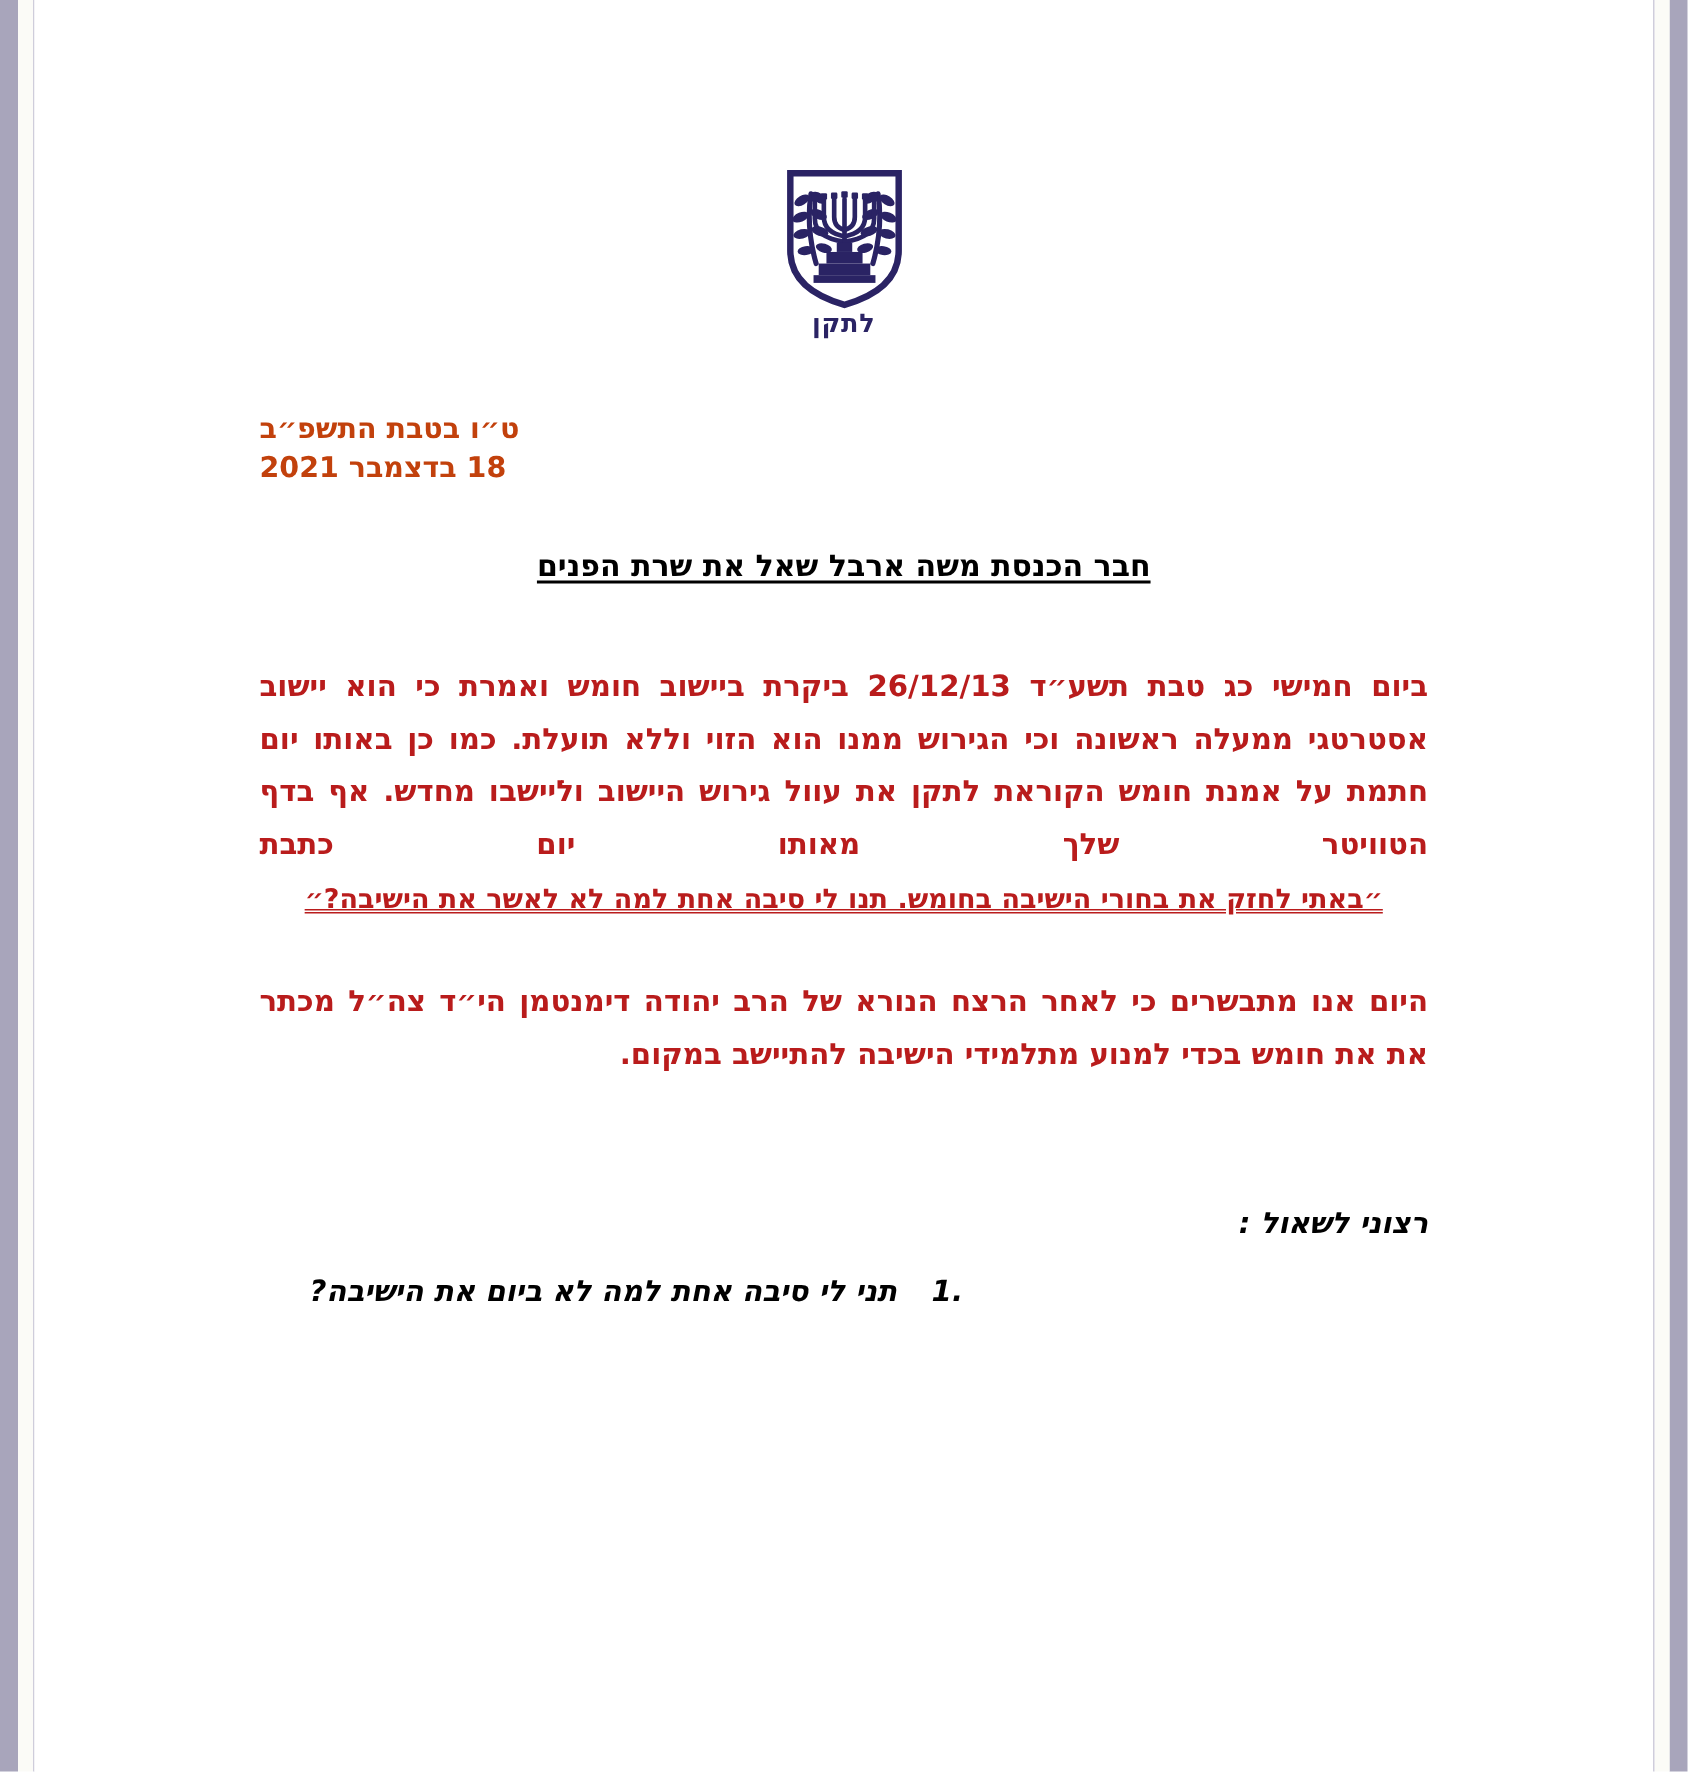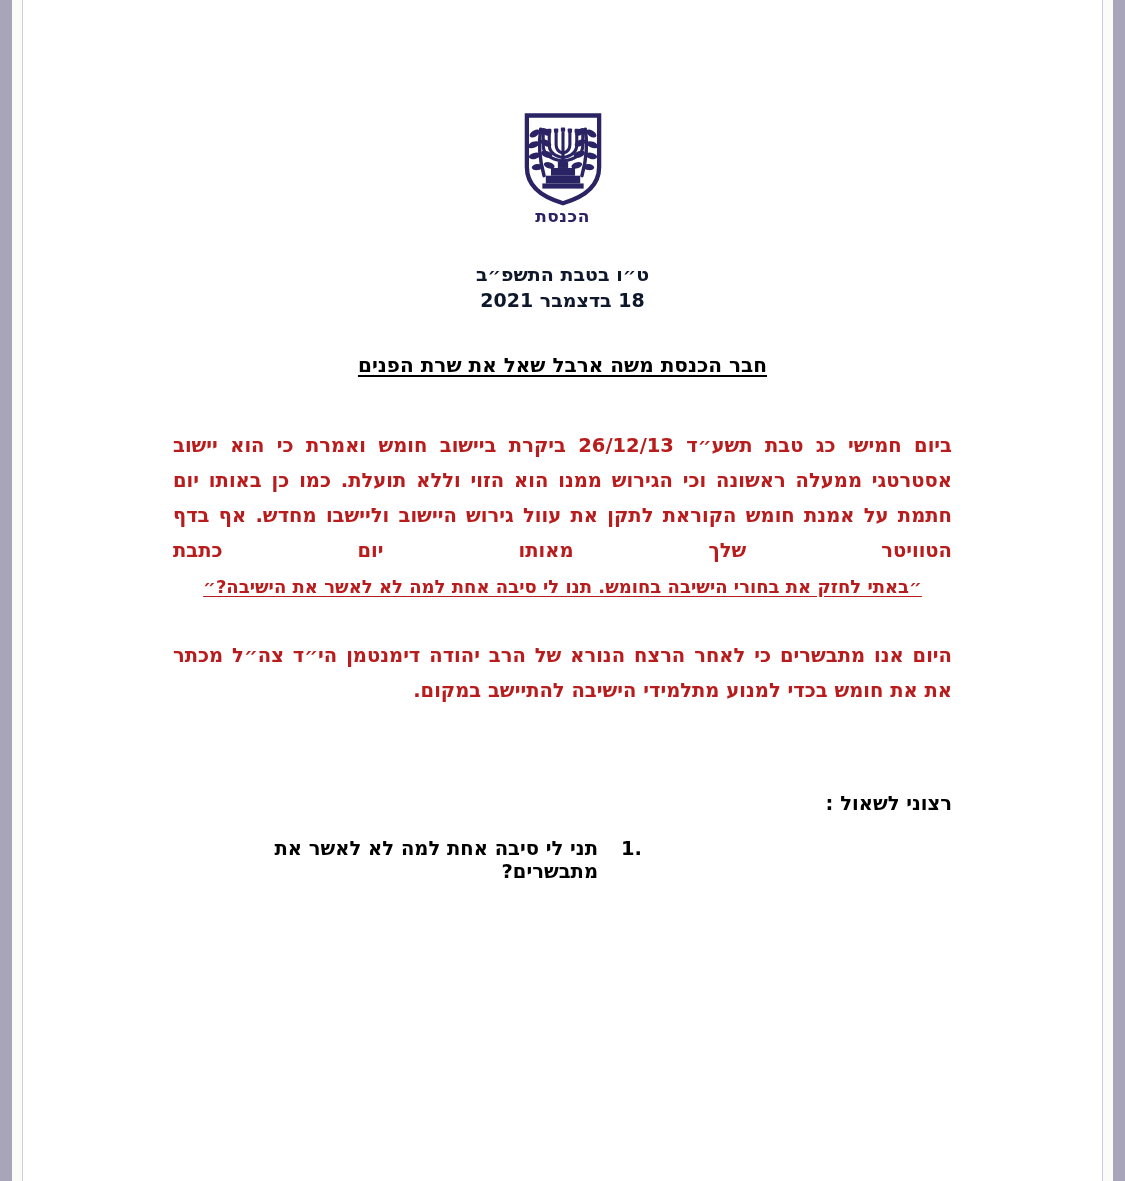--- a/index.html
+++ b/index.html
@@ -87,26 +87,26 @@
     margin-top: 1px;
     font-size: 17px;
     font-weight: 700;
     color: #2a2364;
     letter-spacing: 0.5px;
     line-height: 1;
   }
 
   
   .date-block {
-    margin-top: 36px;
-    text-align: center;
+    margin-top: 48px;
+    text-align: left;
     direction: rtl;
     font-size: 19px;
     font-weight: 700;
-    color: #0f172a;
+    color: #c2410c;
     line-height: 1.38;
   }
   .date-block div { unicode-bidi: plaintext; }
 
   
   .doc-title {
     margin-top: 30px;
     text-align: center;
     font-size: 27px;
     font-weight: 700;
@@ -143,30 +143,31 @@
     line-height: 1.78;
     margin: 0 0 34px 0;
     unicode-bidi: plaintext;
   }
   .para.last-right { text-align-last: right; }
   .quote-line {
     display: block;
     text-align: center;
     text-align-last: center;
     margin-top: 2px;
+    text-decoration: underline;
   }
   .quote-line span {
     font-weight: 700;
     text-decoration: underline;
     text-underline-offset: 3px;
     font-size: 18px;
   }
 
   
-  .ask-block { margin-top: 84px; }
+  .ask-block { margin-top: 84px; font-style: italic; }
   .ask-label {
     text-align: right;
     font-size: 19.5px;
     font-weight: 700;
     color: #000;
   }
   .ask-list {
     margin: 22px 0 0 0;
     padding: 0;
     list-style: none;
@@ -252,21 +253,21 @@
             <rect x="70.5" y="23" width="5" height="5" rx="1"></rect>
           </g>
 
           <g fill="#2a2364">
             <rect x="44" y="60" width="12" height="7"></rect>
             <rect x="36" y="67" width="28" height="9"></rect>
             <rect x="30" y="76" width="40" height="9"></rect>
             <rect x="26" y="85" width="48" height="6"></rect>
           </g>
         </svg>
-        <div class="emblem-caption">הכנסת</div>
+        <div class="emblem-caption">לתקן</div>
       </div>
 
       <div class="date-block">
         <div>ט״ו בטבת התשפ״ב</div>
         <div>18 בדצמבר 2021</div>
       </div>
 
 
 
       <div class="addressee">
@@ -278,20 +279,20 @@
         <p class="para"><span>ביום חמישי כג טבת תשע״ד 26/12/13 ביקרת ביישוב חומש ואמרת כי הוא יישוב אסטרטגי ממעלה ראשונה וכי הגירוש ממנו הוא הזוי וללא תועלת. כמו כן באותו יום חתמת על אמנת חומש הקוראת לתקן את עוול גירוש היישוב ולייׁשבו מחדש. אף בדף הטוויטר שלך מאותו יום כתבת</span><span class="quote-line"><span>״באתי לחזק את בחורי הישיבה בחומש. תנו לי סיבה אחת למה לא לאשר את הישיבה?״</span></span></p>
 
         <p class="para last-right">היום אנו מתבשרים כי לאחר הרצח הנורא של הרב יהודה דימנטמן הי״ד צה״ל מכתר את את חומש בכדי למנוע מתלמידי הישיבה להתיישב במקום.</p>
       </div>
 
       <div class="ask-block">
         <div class="ask-label">רצוני לשאול :</div>
         <ol class="ask-list">
           <li class="ask-item">
             <span class="ask-num">1.</span>
-            <span class="ask-text">תני לי סיבה אחת למה לא לאשר את מתבשרים?</span>
+            <span class="ask-text">תני לי סיבה אחת למה לא ביום את הישיבה?</span>
           </li>
         </ol>
       </div>
 
     </div>
   </div>
 </div>
 
 </body></html>

